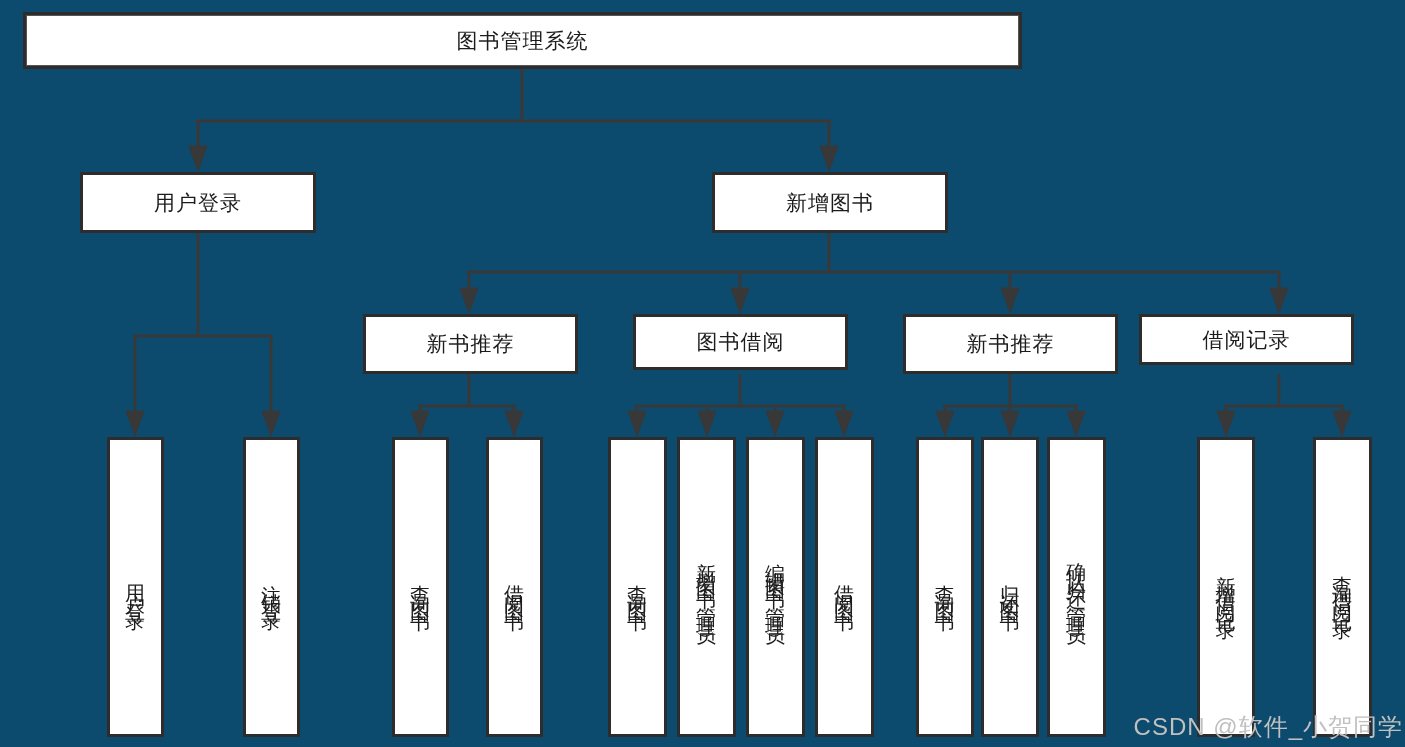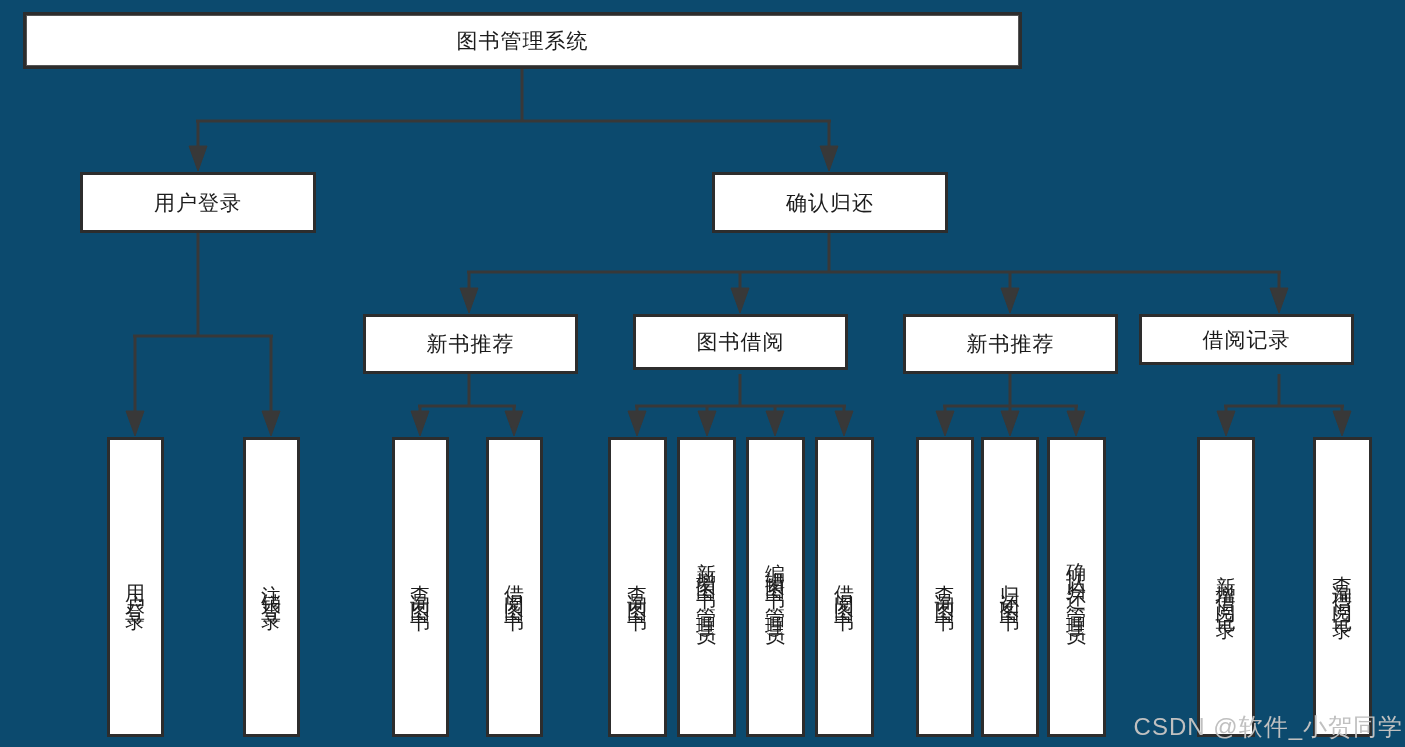--- a/index.html
+++ b/index.html
@@ -125,21 +125,21 @@
   </svg>
 
   <div class="box root-box" style="left:23px; top:12px; width:999px; height:57px;">
     <span class="hlabel">图书管理系统</span>
   </div>
 
   <div class="box" style="left:80px; top:172px; width:236px; height:61px;">
     <span class="hlabel">用户登录</span>
   </div>
   <div class="box" style="left:712px; top:172px; width:236px; height:61px;">
-    <span class="hlabel">确认归还</span>
+    <span class="hlabel">新增图书</span>
   </div>
 
   <div class="box" style="left:363px; top:314px; width:215px; height:60px;text-align:center;">
     <span class="hlabel">新书推荐</span>
   </div>
   <div class="box" style="left:633px; top:314px; width:215px; height:56px;">
     <span class="hlabel">图书借阅</span>
   </div>
   <div class="box" style="left:903px; top:314px; width:215px; height:60px;">
     <span class="hlabel">新书推荐</span>

